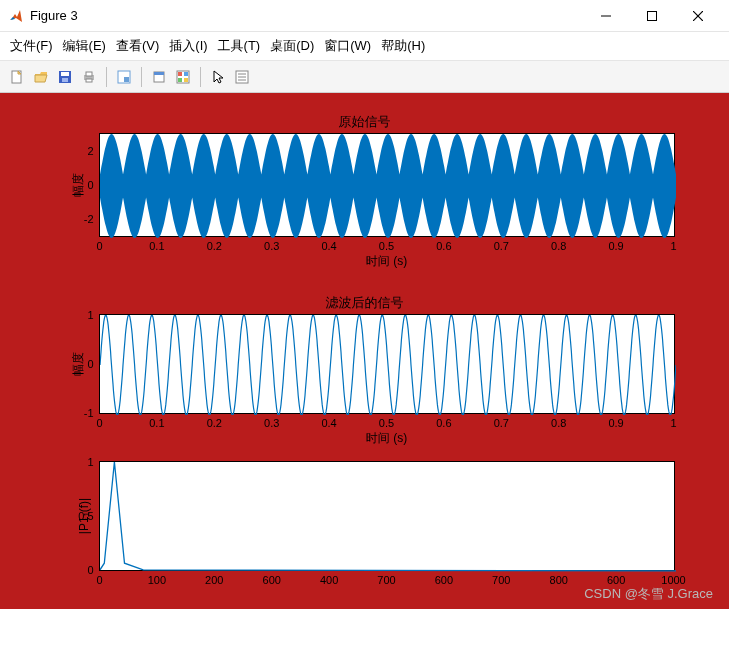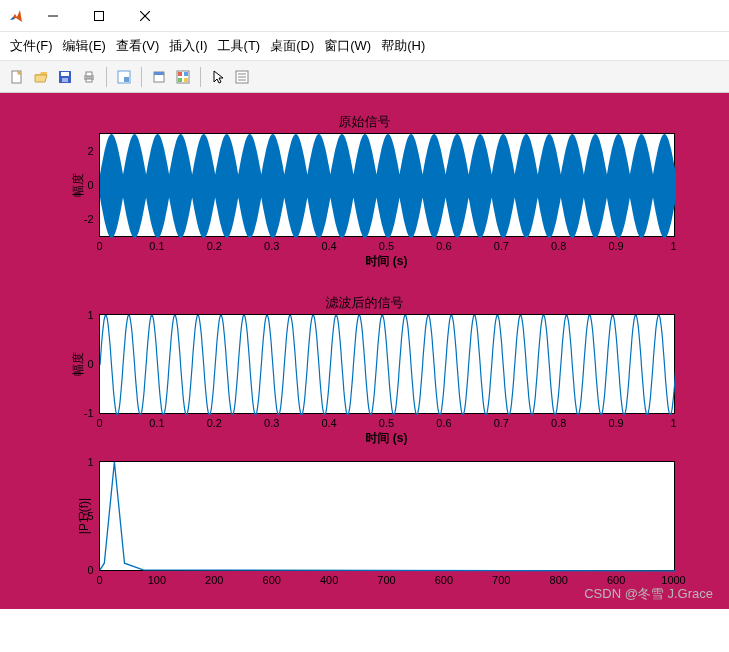--- a/index.html
+++ b/index.html
@@ -50,21 +50,21 @@
   .toolbar .tb-btn {
     width: 22px; height: 22px;
     display: flex; align-items: center; justify-content: center;
     border: 1px solid transparent;
     cursor: default;
   }
   .toolbar .sep {
     width: 1px; height: 20px; background: #c0c0c0; margin: 0 4px;
   }
   .figure-area {
-    background: #be185d;
+    background: #b91c1c;
     padding: 20px 20px 24px 20px;
   }
   .subplot {
     position: relative;
     margin: 0 auto 14px auto;
   }
   .subplot:last-child { margin-bottom: 0; }
   .axes-box {
     position: relative;
     background: #fff;
@@ -73,21 +73,20 @@
   svg { display: block; }
   .ch-title {
     text-align: center;
     font-size: 13px;
     margin-bottom: 2px;
   }
   .xlabel {
     text-align: center;
     font-size: 12px;
     margin-top: 16px;
-    font-weight: bold;
   }
   .ylabel {
     position: absolute;
     left: -34px;
     top: 50%;
     transform: translateY(-50%) rotate(-90deg);
     transform-origin: center;
     font-size: 12px;
     white-space: nowrap;
   }
@@ -105,20 +104,21 @@
 </head>
 <body>
 
 <div class="titlebar">
   <span class="app-icon">
     <svg width="16" height="16" viewBox="0 0 16 16">
       <path d="M3 12 L7 6 L9 9 L12 2 L14 14 L8 10 Z" fill="#d95319"></path>
       <path d="M2 12 L5 9 L7 11 Z" fill="#0072bd"></path>
     </svg>
   </span>
+  <span class="title">Figure 3</span>
   <div class="win-controls">
     <div class="win-btn">
       <svg width="10" height="10">
           <line x1="0" y1="5" x2="10" y2="5" stroke="#000" stroke-width="1"></line>
         </svg>
     </div>
     <div class="win-btn">
       <svg width="10" height="10">
           <rect x="0.5" y="0.5" width="9" height="9" fill="none" stroke="#000" stroke-width="1"></rect>
         </svg>

